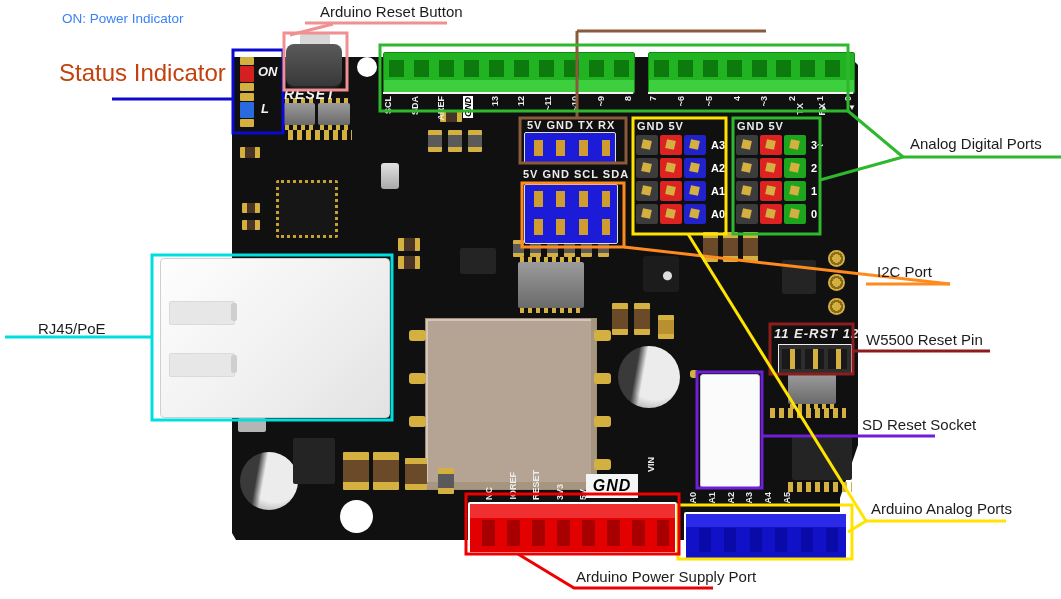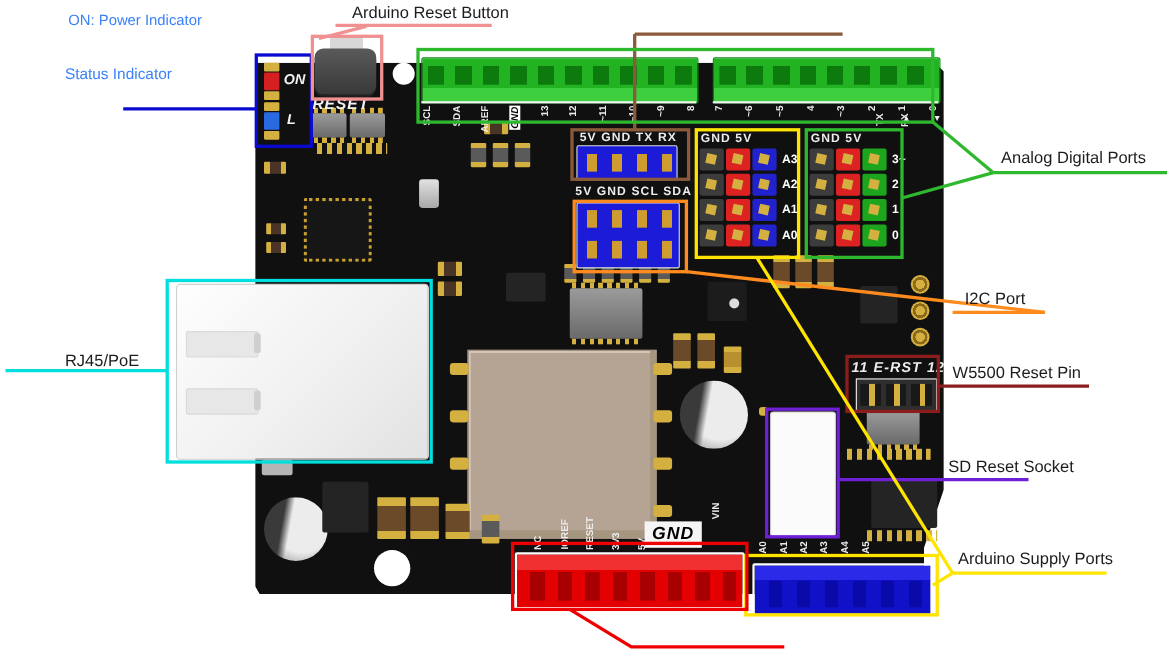--- a/index.html
+++ b/index.html
@@ -4,21 +4,21 @@
 <style>
   html,body{margin:0;padding:0;background:#fff;}
   .stage{position:relative;width:1061px;height:599px;background:#fff;overflow:hidden;
          font-family:"Liberation Sans",sans-serif;}
   .abs{position:absolute;}
   
   .lbl{position:absolute;font-size:15px;color:#1c1c1c;white-space:nowrap;z-index:40;}
   .lbl.small{font-size:13.5px;}
   .lbl.red{color:#3b82f6;}
   .lbl.blue{color:#3333bb;}
-  .lbl.big{font-size:14px;color:#3b82f6;}
+  .lbl.big{font-size:24px;color:#c2410c;}
   
   svg.callouts{position:absolute;left:0;top:0;z-index:30;pointer-events:none;}
   
   .board{position:absolute;left:228px;top:55px;width:632px;height:502px;z-index:1;}
   .board-base{position:absolute;left:0;top:0;width:632px;height:487px;background:#101010;
     clip-path:polygon(4px 2px,622px 2px,630px 10px,630px 390px,612px 443px,612px 485px,8px 485px,4px 478px);}
   
   .d{position:absolute;}
   .ph{background:linear-gradient(90deg,#d4b040 0 25%,#4a3426 25% 75%,#d4b040 75%);border-radius:1px;}
   .pv{background:linear-gradient(180deg,#d4b040 0 22%,#5a5a5a 22% 78%,#d4b040 78%);border-radius:1px;}
@@ -390,15 +390,16 @@
     </g>
   </svg>
 
   <div class="lbl small red" style="left:62px;top:11px;">ON: Power Indicator</div>
   <div class="lbl big" style="left:59px;top:59px;">Status Indicator</div>
   <div class="lbl" style="left:320px;top:3px;">Arduino Reset Button</div>
   <div class="lbl" style="left:910px;top:135px;">Analog Digital Ports</div>
   <div class="lbl" style="left:877px;top:263px;">I2C Port</div>
   <div class="lbl" style="left:866px;top:331px;">W5500 Reset Pin</div>
   <div class="lbl" style="left:862px;top:416px;">SD Reset Socket</div>
-  <div class="lbl" style="left:871px;top:500px;">Arduino Supply Ports</div>
-  <div class="lbl" style="left:38px;top:320px;margin-left:21px;">RJ45/PoE</div>
+  <div class="lbl" style="left:871px;top:500px;">Arduino Analog Ports</div>
+  <div class="lbl" style="left:576px;top:568px;">Arduino Power Supply Port</div>
+  <div class="lbl" style="left:38px;top:320px;">RJ45/PoE</div>
 </div>
 
 </body></html>

